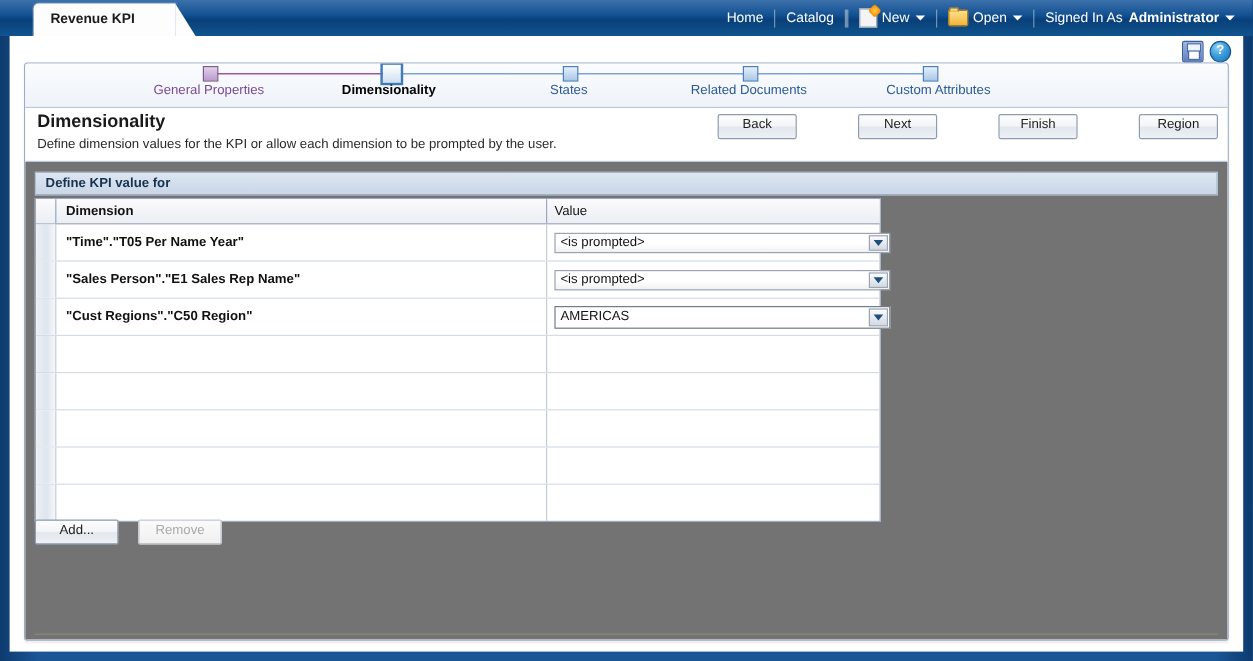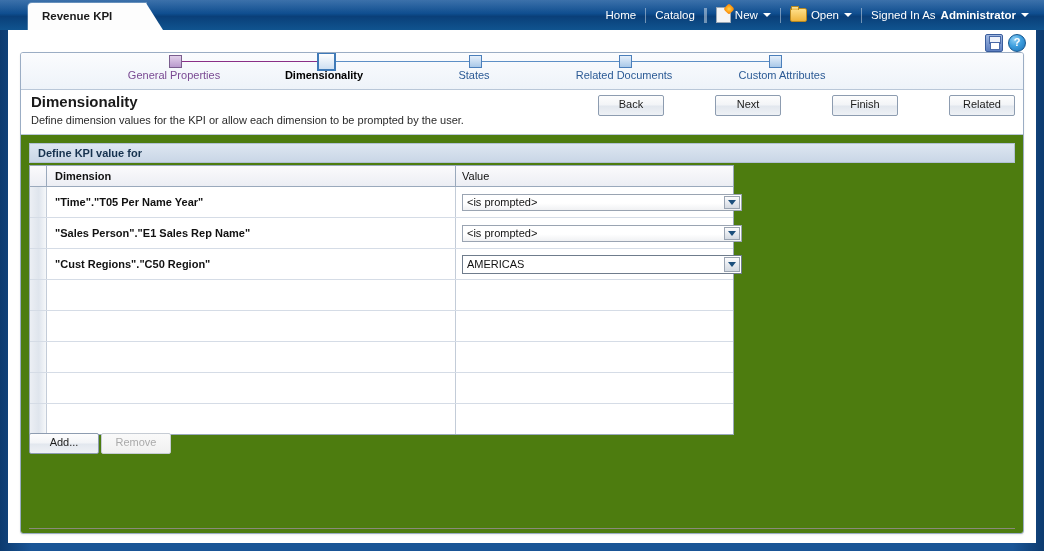--- a/index.html
+++ b/index.html
@@ -153,21 +153,21 @@
   .btn{
     min-width:46px;height:19px;padding:0 9px;
     font-family:"Liberation Sans",sans-serif;font-size:11px;color:#1c1c1c;
     background:linear-gradient(to bottom,#fdfdfd 0%,#f2f4f7 48%,#e2e7ee 52%,#eef1f5 100%);
     border:1px solid #8d9cb0;border-radius:2px;
     line-height:17px;text-align:center;cursor:default;margin-left:47px;
   }
   
   .body{
     position:relative;height:398px;
-    background:#4d7c0f;
+    background:#737373;
     padding:0;
   }
   .sechdr{
     position:absolute;left:8px;top:8px;width:986px;height:20px;
     background:linear-gradient(to bottom,#dde6f1,#c9d6e6);
     border:1px solid #b0c0d4;
     font-weight:bold;font-size:11px;color:#16324f;
     line-height:19px;padding-left:8px;box-sizing:border-box;
   }
   .tablewrap{
@@ -218,21 +218,21 @@
     background:linear-gradient(to bottom,#fcfcfd 0%,#e7eaef 50%,#d4dae2 100%);
     border:1px solid #9aa4b2;box-sizing:border-box;
     display:flex;align-items:center;justify-content:center;
   }
   .arrow{
     width:0;height:0;
     border-left:4px solid transparent;border-right:4px solid transparent;
     border-top:5px solid #1c4f7c;
   }
   
-  .arrow-row{position:absolute;left:8px;top:298px;display:flex;gap:2px;}
+  .arrow-row{position:absolute;left:8px;top:298px;display:flex;gap:16px;}
   .btn2{
     min-width:52px;height:19px;padding:0 8px;
     font-size:11px;color:#1c1c1c;
     background:linear-gradient(to bottom,#fdfdfd 0%,#f2f4f7 48%,#e2e7ee 52%,#eef1f5 100%);
     border:1px solid #8d9cb0;border-radius:2px;
     line-height:17px;text-align:center;cursor:default;
   }
   .btn2.disabled{color:#aaaaaa;border-color:#c6ccd4;
     background:linear-gradient(to bottom,#fafafa,#f0f0f0);}
   .footline{
@@ -310,21 +310,21 @@
           </div>
       </div>
 
       <div class="hdr">
         <h1>Dimensionality</h1>
         <div class="sub">Define dimension values for the KPI or allow each dimension to be prompted by the user.</div>
         <div class="btnrow">
           <div class="btn">Back</div>
           <div class="btn">Next</div>
           <div class="btn">Finish</div>
-          <div class="btn">Related</div>
+          <div class="btn">Region</div>
         </div>
       </div>
 
       <div class="body">
 
         <div class="sechdr">Define KPI value for</div>
 
         <div class="tablewrap">
           <div class="trow head">
             <div class="csel"></div>

